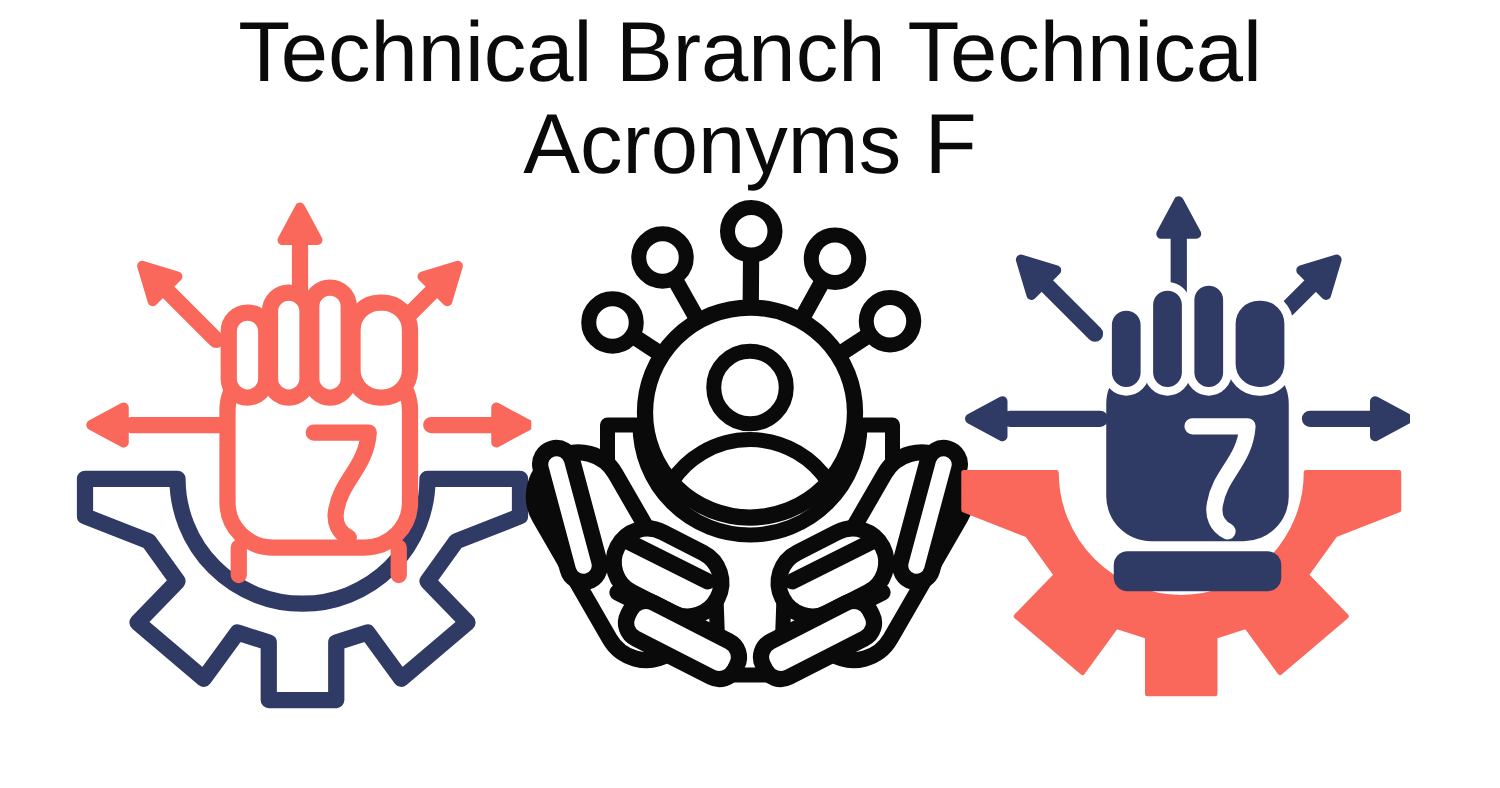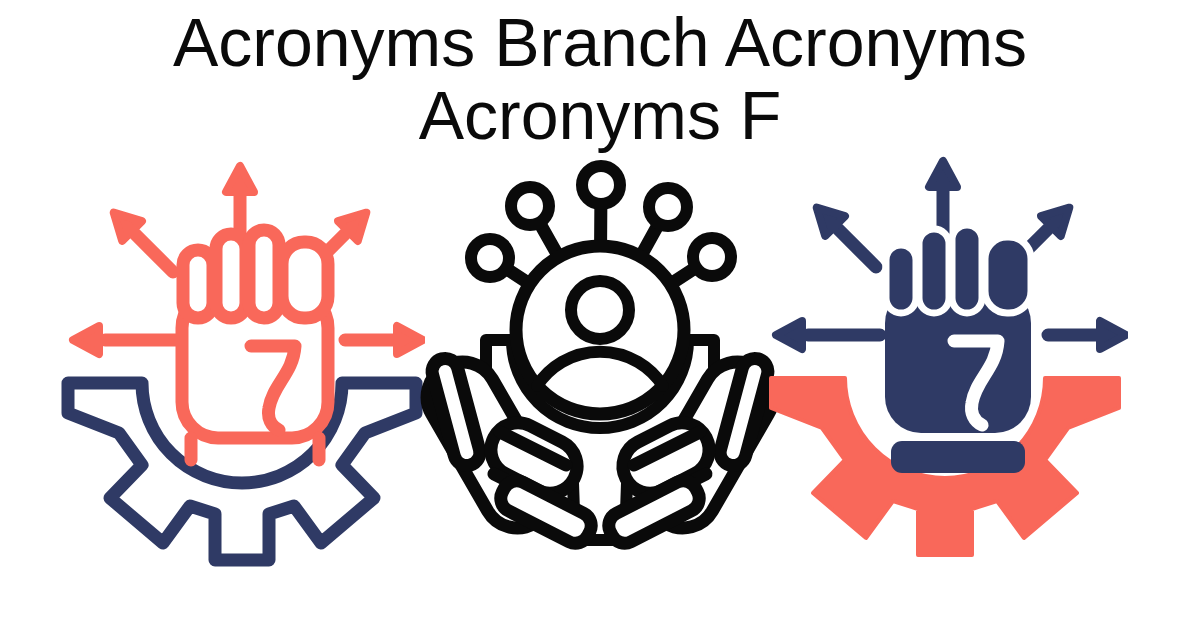--- a/index.html
+++ b/index.html
@@ -28,21 +28,21 @@
   .fl-c{fill:var(--coral)}   .fl-n{fill:var(--navy)}
   .fl-w{fill:#fff}           .fl-0{fill:none}
   svg path, svg rect, svg circle, svg line{stroke-linecap:round;stroke-linejoin:round}
 </style>
 </head>
 <body>
 
 <div class="canvas">
 
   <div class="title">
-    <div>Acronyms Branch Acronyms</div>
+    <div>Technical Branch Technical</div>
     <div>Acronyms F</div>
   </div>
 
   <svg class="icon icon-left" viewBox="0 0 370 420" aria-hidden="true">
 
     <g>
       <path class="sk-n fl-w" stroke-width="13" d="M13,233 L87,233 A100,100 0 0 0 287,233 L361,233 L361,263 L310,283 L287,315 L319,348 L266,393 L239,356 L214,364 L214,410 L160,410 L160,364 L135,356 L108,393 L55,348 L87,315 L64,283 L13,263 Z"></path>
     </g>
 
     <g>

